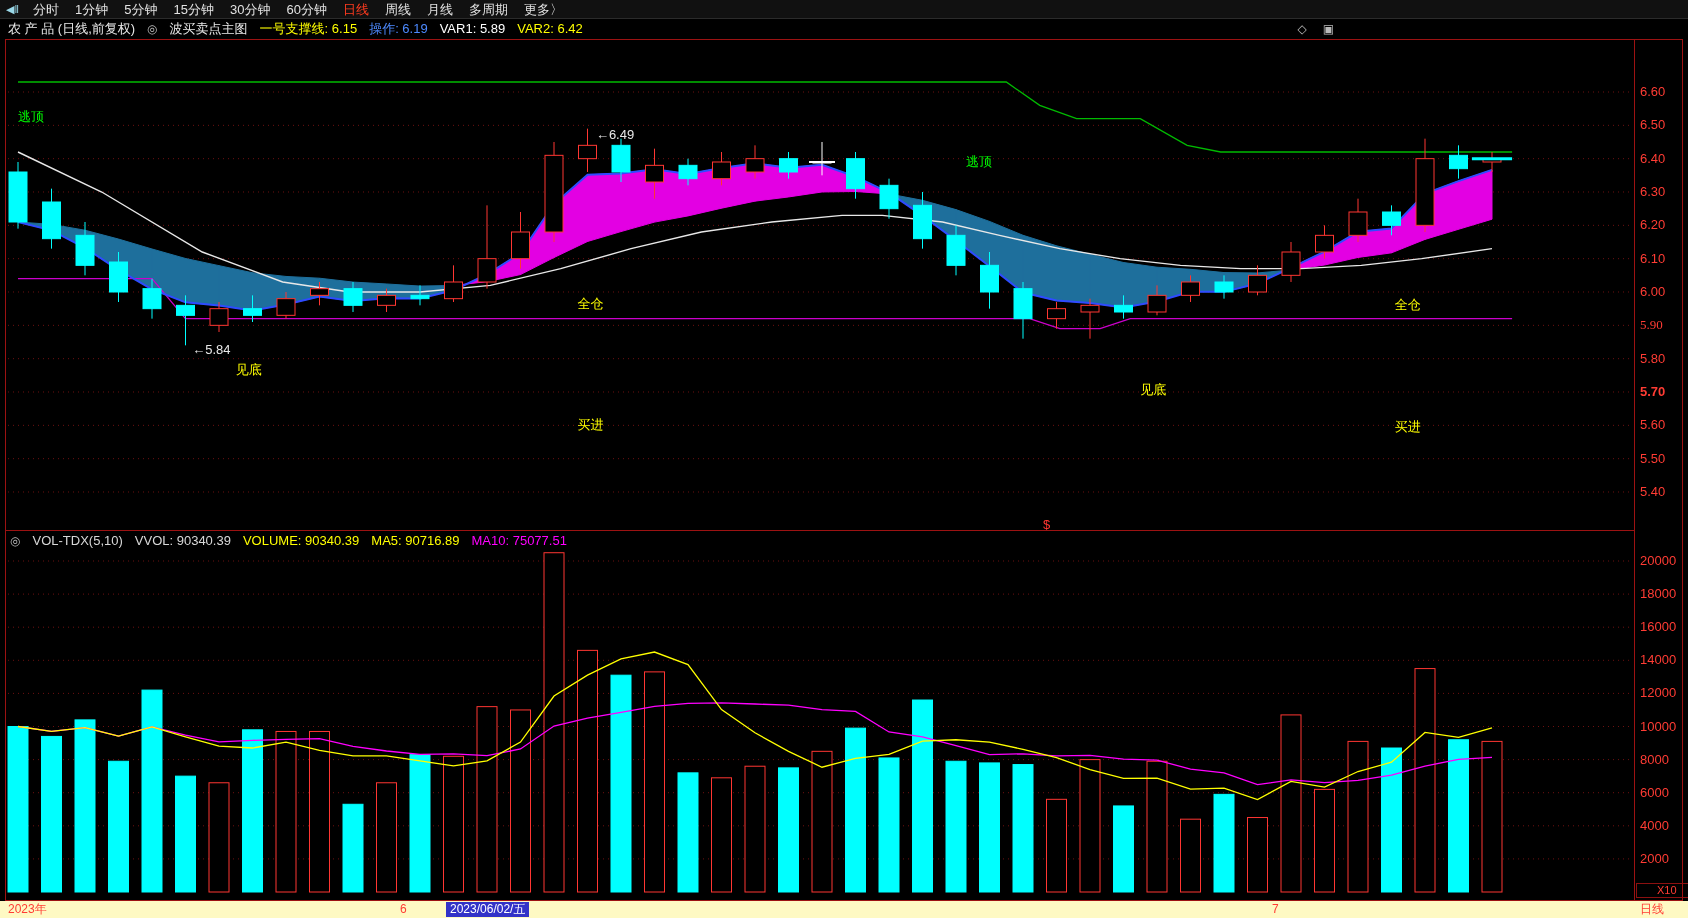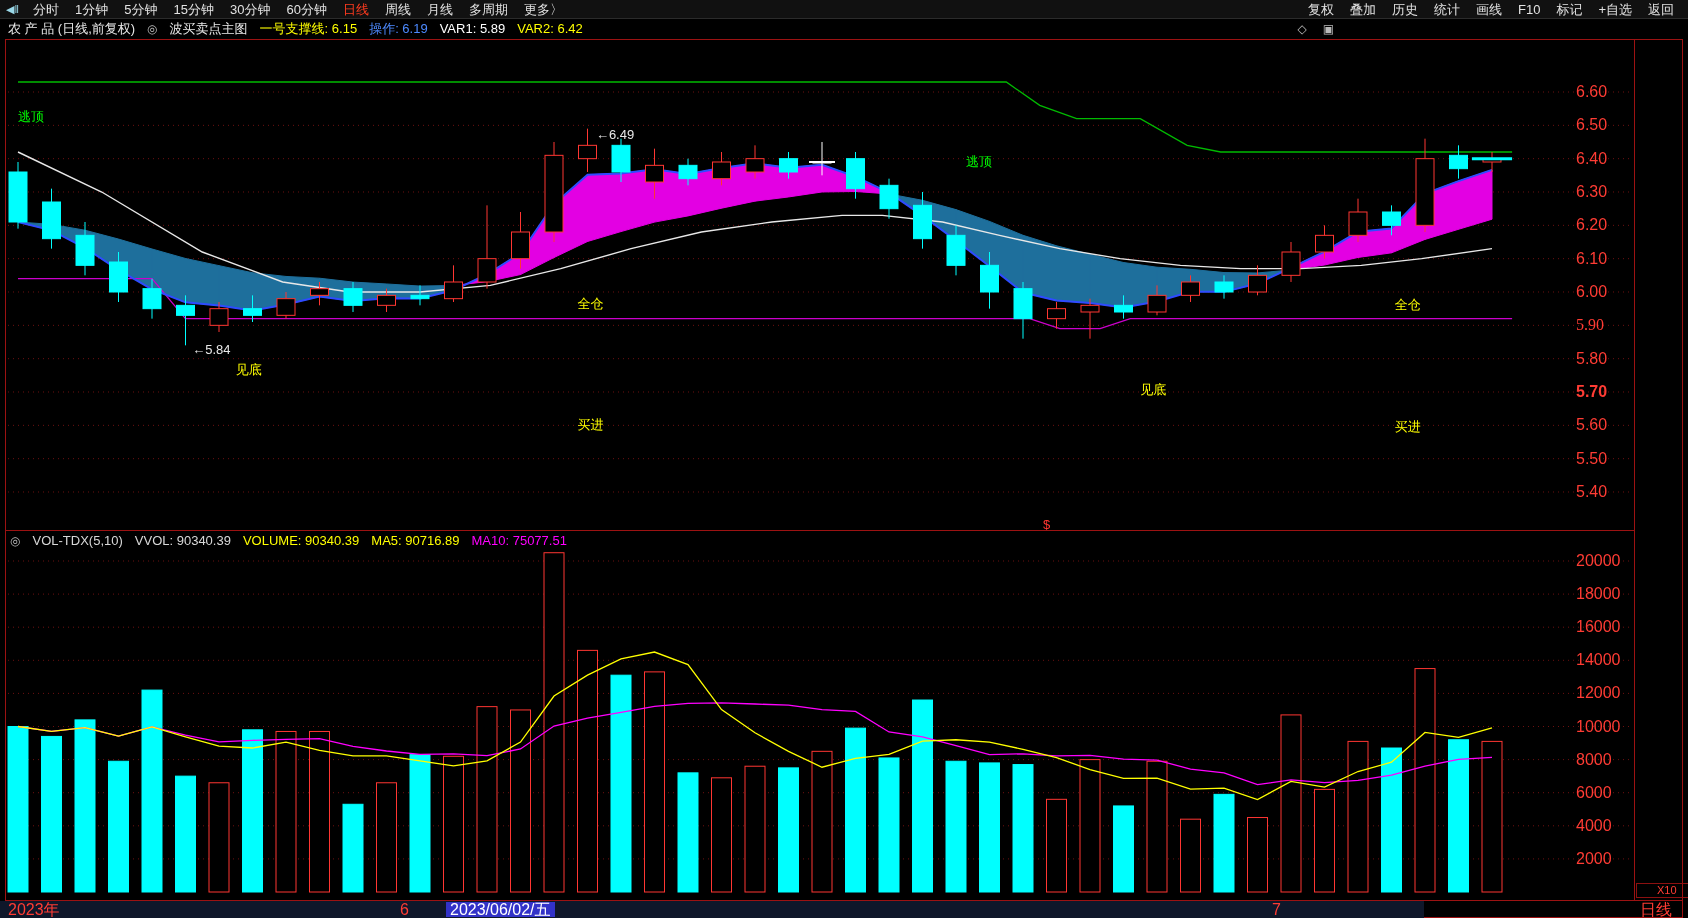--- a/index.html
+++ b/index.html
@@ -12,24 +12,24 @@
   .mitem{padding:0 8px;color:#e2e2e2;white-space:nowrap;cursor:default}
   .mitem.active{color:#ff3b1f}
   .winicon{color:#9ad8e8;padding:0 6px;font-size:11px}
   .infobar{position:absolute;left:0;top:19px;width:1392px;height:20px;display:flex;
     align-items:center;font-size:13px;line-height:20px;padding-left:8px;gap:12px;white-space:nowrap}
   .collapse-icon{color:#c0c0c0;font-size:12px}
   .ir-icons{margin-left:auto;padding-right:58px;display:flex;gap:16px;color:#b9b9b9;font-size:12px}
   .hline{position:absolute;height:1px;background:#9c1212}
   .vline{position:absolute;width:1px;background:#9c1212}
   svg{position:absolute;display:block}
-  .alabel{position:absolute;left:1576px;font-size:16px;color:#ff3c34;line-height:15px}
+  .alabel{position:absolute;left:1640px;font-size:13px;color:#ff3c34;line-height:15px}
   .volheader{position:absolute;left:10px;top:533px;height:16px;display:flex;gap:12px;
     font-size:13px;line-height:16px;white-space:nowrap}
-  .bottombar{position:absolute;left:0;top:901px;width:1424px;height:17px;background:#0f172a;font-size:16px}
+  .bottombar{position:absolute;left:0;top:901px;width:1688px;height:17px;background:#fef9c3;font-size:12px}
   .bitem{position:absolute;top:1px;color:#ff3c34;line-height:15px;white-space:nowrap}
   .bitem.bhl{background:#3232c8;color:#fff;padding:0 4px}
   .x10{position:absolute;left:1636px;top:883px;color:#ff3c34;font-size:11px;
     border:1px solid #8c1010;padding:0 20px;line-height:13px}
 </style>
 </head>
 <body>
 
 <div class="menubar">
   <span class="winicon">◀‖</span>
@@ -38,31 +38,20 @@
       <div class="mitem">1分钟</div>
       <div class="mitem">5分钟</div>
       <div class="mitem">15分钟</div>
       <div class="mitem">30分钟</div>
       <div class="mitem">60分钟</div>
       <div class="mitem active">日线</div>
       <div class="mitem">周线</div>
       <div class="mitem">月线</div>
       <div class="mitem">多周期</div>
       <div class="mitem">更多〉</div>
-    </div>
-  <div class="menu-right">
-      <div class="mitem">复权</div>
-      <div class="mitem">叠加</div>
-      <div class="mitem">历史</div>
-      <div class="mitem">统计</div>
-      <div class="mitem">画线</div>
-      <div class="mitem">F10</div>
-      <div class="mitem">标记</div>
-      <div class="mitem">+自选</div>
-      <div class="mitem">返回</div>
     </div>
 </div>
 
 <div class="infobar">
   <span style="color:#e8e8e8">农 产 品 (日线,前复权)</span>
   <span class="collapse-icon">◎</span>
   <span style="color:#e8e8e8">波买卖点主图</span>
   <span style="display:flex;gap:12px">
       <div style="color: rgb(255, 255, 0);">一号支撑线: 6.15</div>
       <div style="color: rgb(77, 138, 255);">操作: 6.19</div>

